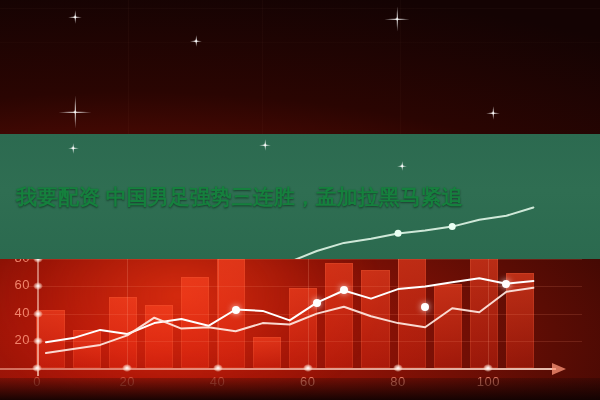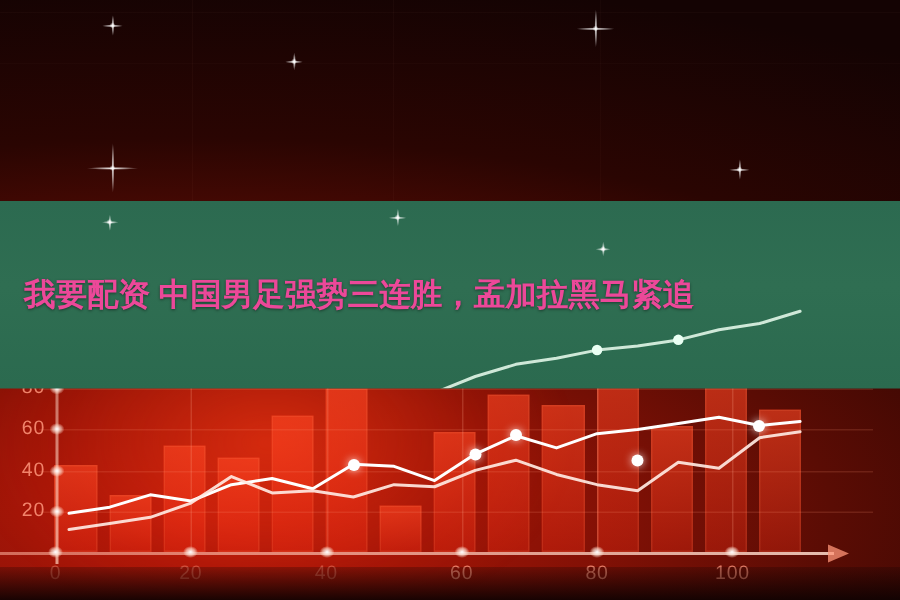--- a/index.html
+++ b/index.html
@@ -71,21 +71,21 @@
   .band{
     position:absolute;left:0;top:134px;width:600px;height:125px;
     background:linear-gradient(180deg,#2c6a50 0%,#2f6e52 45%,#2b6a4f 100%);
   }
   .band-lines{position:absolute;inset:0;overflow:hidden;}
 
   .title{
     position:absolute;left:0;top:134px;width:600px;height:125px;
     display:flex;flex-direction:column;justify-content:center;
     padding:0 16px;box-sizing:border-box;
-    color:#ec4899;font-weight:bold;font-size:21px;line-height:34px;
+    color:#15803d;font-weight:bold;font-size:21px;line-height:34px;
     text-align:left;
     text-shadow:0 1px 2px rgba(0,0,0,.45);
   }
   .title .l2{text-align:center;}
 
   
   .star{position:absolute;pointer-events:none;}
   .star i{position:absolute;background:radial-gradient(closest-side,#fff,rgba(255,255,255,0));}
   .star .h{left:0;top:50%;height:1.5px;transform:translateY(-50%);}
   .star .v{top:0;left:50%;width:1.5px;transform:translateX(-50%);}

